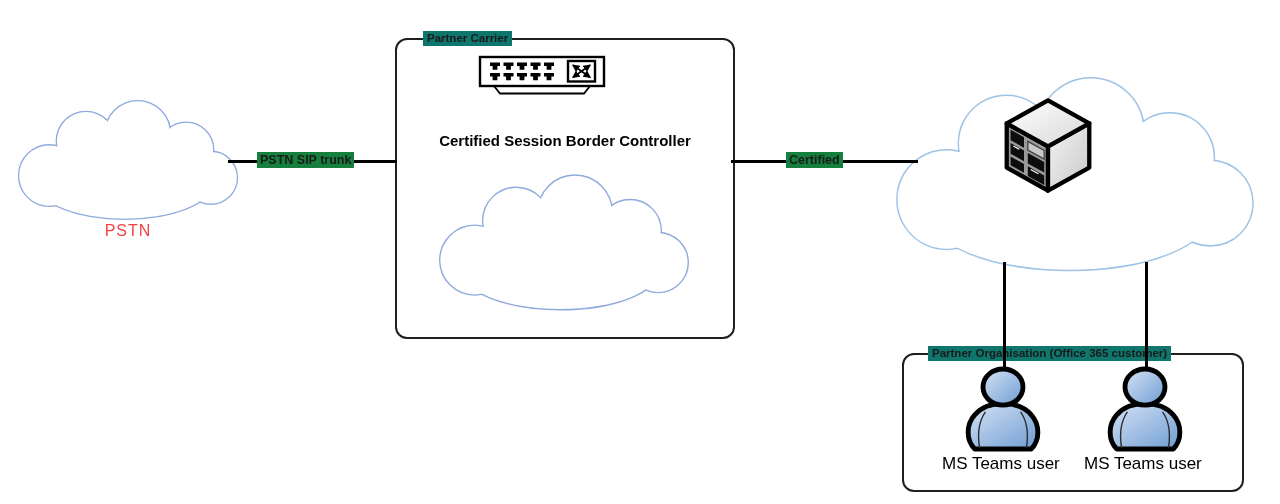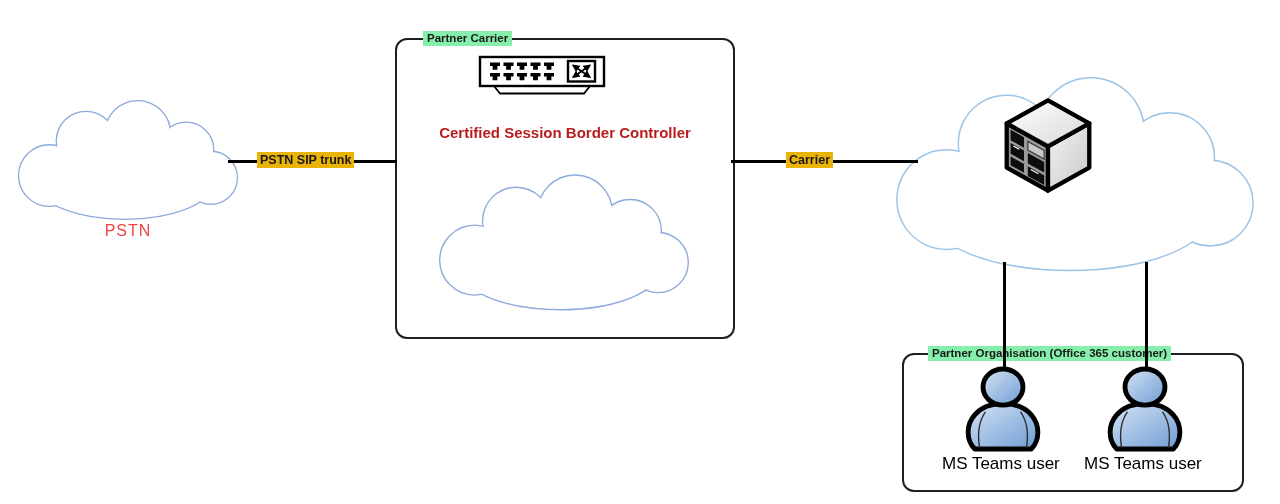--- a/index.html
+++ b/index.html
@@ -9,32 +9,32 @@
   }
   
   .cloud{position:absolute;z-index:1;overflow:visible;}
   .cs{fill:#ffffff;}           
   .cf{fill:#ffffff;stroke:none;} 
   .cloud-label{position:absolute;color:#ef4444;text-align:center;z-index:1;line-height:1.1;}
   
   .hline{position:absolute;height:3px;background:#000;z-index:2;}
   .vline{position:absolute;width:3px;background:#000;z-index:5;}
   .edge-label{
-    position:absolute;z-index:3;background:#eab308;color:#1a1a1a;
+    position:absolute;z-index:3;background:#15803d;color:#1a1a1a;
     font-size:12.5px;font-weight:bold;padding:0 3px;line-height:16px;white-space:nowrap;
   }
   
   .frame{position:absolute;border:2px solid #1f1f1f;border-radius:12px;z-index:1;}
   .frame-label{
-    position:absolute;top:-9px;background:#86efac;padding:0 4px;
+    position:absolute;top:-9px;background:#0f766e;padding:0 4px;
     font-size:11.5px;font-weight:bold;color:#1a1a1a;white-space:nowrap;line-height:15px;
   }
   .sbc-title{
-    position:absolute;left:395px;top:124px;width:340px;text-align:center;
-    color:#b91c1c;font-size:15px;font-weight:bold;z-index:2;
+    position:absolute;left:395px;top:132px;width:340px;text-align:center;
+    color:#000000;font-size:15px;font-weight:bold;z-index:2;
   }
   .node-label{position:absolute;text-align:center;color:#1a1a1a;z-index:2;}
   .icon-svg{position:absolute;z-index:2;overflow:visible;}
   .person{z-index:6;}
   .user-label{position:absolute;font-size:17px;color:#000;text-align:left;z-index:2;white-space:nowrap;}
 </style>
 </head>
 <body>
 
 <div id="canvas">
@@ -110,21 +110,21 @@
     <line x1="103.5" y1="16.2" x2="112" y2="22.2" stroke="#000" stroke-width="1.7" marker-end="url(#ah)"></line>
   </svg>
 
   <div class="sbc-title">Certified Session Border Controller</div>
 
   <svg class="cloud" style="left:428px;top:172px;" width="272" height="142" viewBox="0 0 222 116" stroke="#8FAADC" stroke-width="2.2">
       <use href="#cloudShape"></use>
     </svg>
 
   <div class="hline" style="left:731px;top:160px;width:187px;"></div>
-  <div class="edge-label" style="left:786px;top:152px;">Carrier</div>
+  <div class="edge-label" style="left:786px;top:152px;">Certified</div>
 
   <svg class="cloud" style="left:880px;top:73px;" width="390" height="204" viewBox="0 0 222 116" stroke="#9DC3E6" stroke-width="1.6">
       <use href="#cloudShape"></use>
     </svg>
 
   <svg class="icon-svg" style="left:1000px;top:96px;" width="96" height="99" viewBox="0 0 100 100">
     <polygon points="7,27 50,51 50,97 7,73" fill="#9A9A9A" stroke="#000" stroke-width="4.5" stroke-linejoin="round"></polygon>
     <polygon points="50,51 93,27 93,73 50,97" fill="url(#srvRight)" stroke="#000" stroke-width="4.5" stroke-linejoin="round"></polygon>
     <polygon points="50,3 93,27 50,51 7,27" fill="url(#srvTop)" stroke="#000" stroke-width="4.5" stroke-linejoin="round"></polygon>
     <polygon points="11,33.5 25,41.3 25,52.3 11,44.5" fill="#0d0d0d"></polygon>

